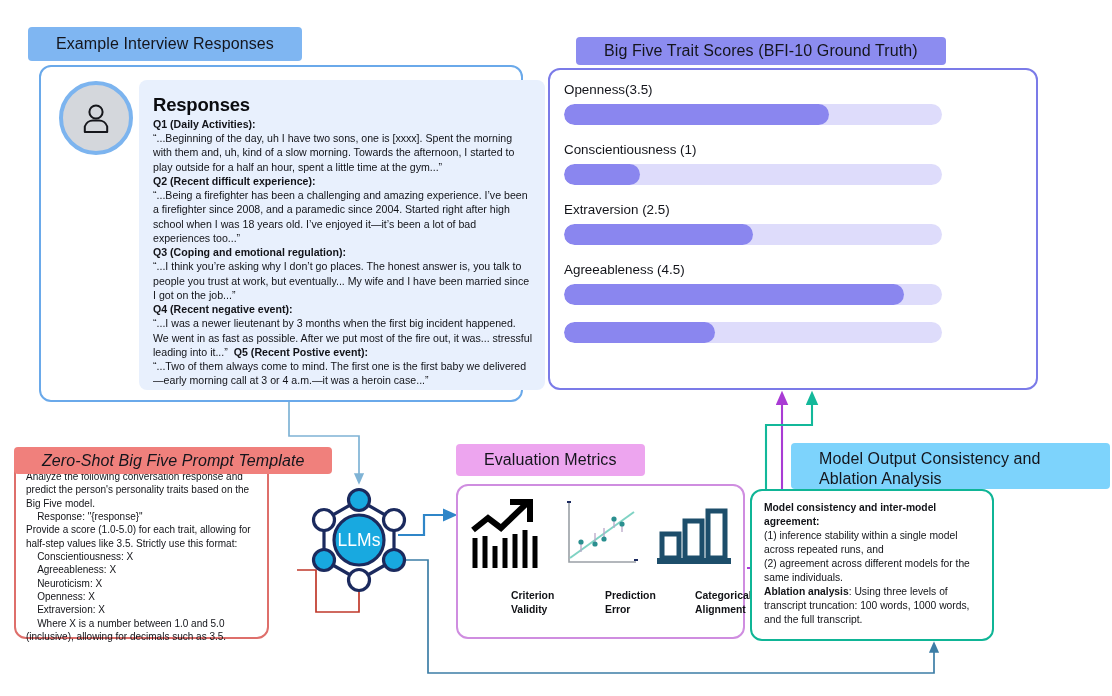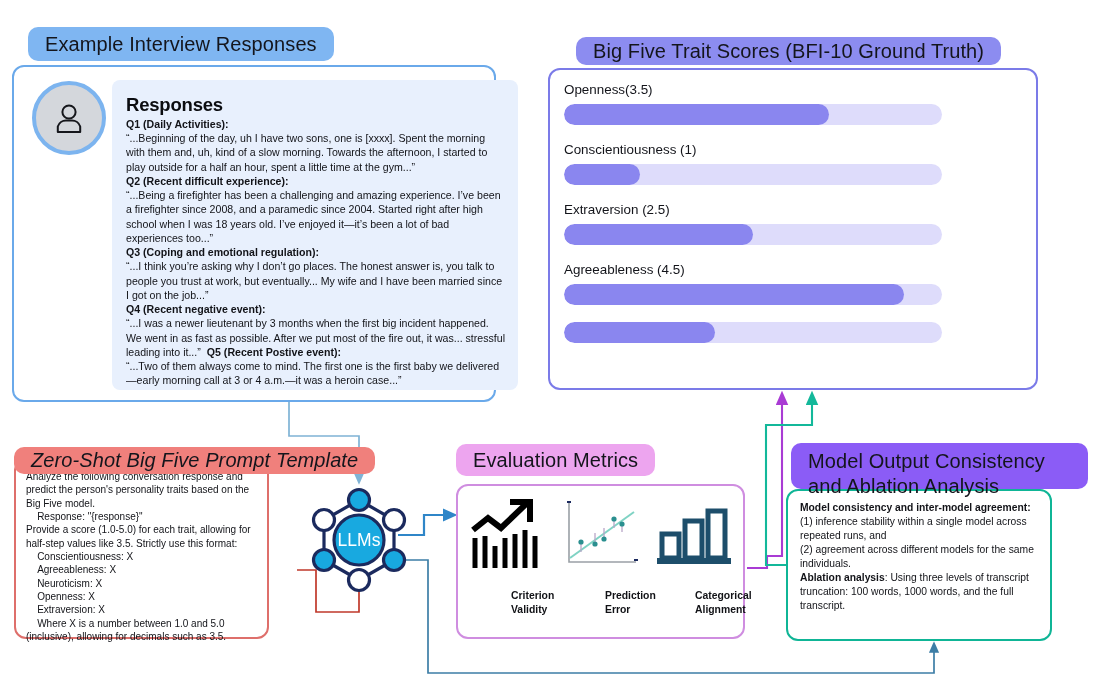--- a/index.html
+++ b/index.html
@@ -3,29 +3,29 @@
 <meta charset="utf-8">
 <style>
   html,body{margin:0;padding:0;}
   body{
     width:1112px;height:696px;background:#ffffff;
     font-family:"Liberation Sans","DejaVu Sans",sans-serif;
     position:relative;overflow:hidden;
   }
   .abs{position:absolute;}
   .pill{
-    position:absolute;border-radius:10px;color:#14151c;
-    display:flex;align-items:center;padding:0 17px;
-    font-size:20px;line-height:1.22;letter-spacing:.1px;z-index:6;
+    position:absolute;border-radius:4px;color:#14151c;
+    display:flex;align-items:center;padding:0 28px;
+    font-size:16px;line-height:1.22;letter-spacing:.1px;z-index:6;
   }
   .card{position:absolute;background:#fff;border-radius:12px;box-sizing:border-box;z-index:4;}
 
   
   #resp-pill{left:28px;top:27px;height:34px;background:#7fb6f2;}
-  #resp-card{left:12px;top:65px;width:484px;height:337px;border:2.2px solid #6aa9ea;}
+  #resp-card{left:39px;top:65px;width:484px;height:337px;border:2.2px solid #6aa9ea;}
   #avatar{position:absolute;left:18px;top:14px;width:74px;height:74px;border-radius:50%;
           background:#d4d7dc;border:4px solid #7cb4ef;box-sizing:border-box;
           display:flex;align-items:center;justify-content:center;}
   #resp-text{position:absolute;left:98px;top:13px;width:406px;height:310px;
              background:#e8f0fd;border-radius:8px;box-sizing:border-box;padding:14px 12px 6px 14px;}
   #resp-title{font-size:18.5px;font-weight:bold;color:#0b0c10;margin-bottom:1px;letter-spacing:-.2px;}
   .qa{font-size:10.6px;color:#121318;line-height:1.345;}
   .qa b{font-weight:bold;}
 
   
@@ -40,23 +40,23 @@
   #pt-pill{left:14px;top:447px;height:27px;background:#f0807c;font-style:italic;}
   #pt-card{left:14px;top:459px;width:255px;height:180px;border:2px solid #de6f6b;}
   #pt-body{padding:9px 10px;font-size:10px;line-height:1.335;color:#121318;white-space:pre-wrap;}
 
   
   #em-pill{left:456px;top:444px;height:32px;background:#eda5ef;}
   #em-card{left:456px;top:484px;width:289px;height:155px;border:2px solid #cf8de0;}
   .metric-lbl{position:absolute;font-size:10.4px;font-weight:bold;color:#111216;line-height:1.3;margin-left:41px;}
 
   
-  #mo-pill{left:791px;top:443px;width:263px;height:40px;background:#8b5cf6;align-items:flex-start;
+  #mo-pill{left:791px;top:443px;width:263px;height:40px;background:#7dd3fc;align-items:flex-start;
            padding-top:6px;line-height:1.25;}
-  #mo-card{left:786px;top:489px;width:266px;height:152px;border:2.2px solid #0fb596;}
+  #mo-card{left:750px;top:489px;width:244px;height:152px;border:2.2px solid #0fb596;}
   #mo-body{padding:10px 12px;font-size:10.3px;line-height:1.36;color:#121318;}
   #mo-body b{font-weight:bold;}
 
   
   #hex{position:absolute;left:304px;top:484px;width:110px;height:120px;z-index:5;}
   svg{display:block;overflow:visible;}
   #connectors{position:absolute;left:0;top:0;width:1112px;height:696px;z-index:2;}
 </style>
 </head>
 <body>

